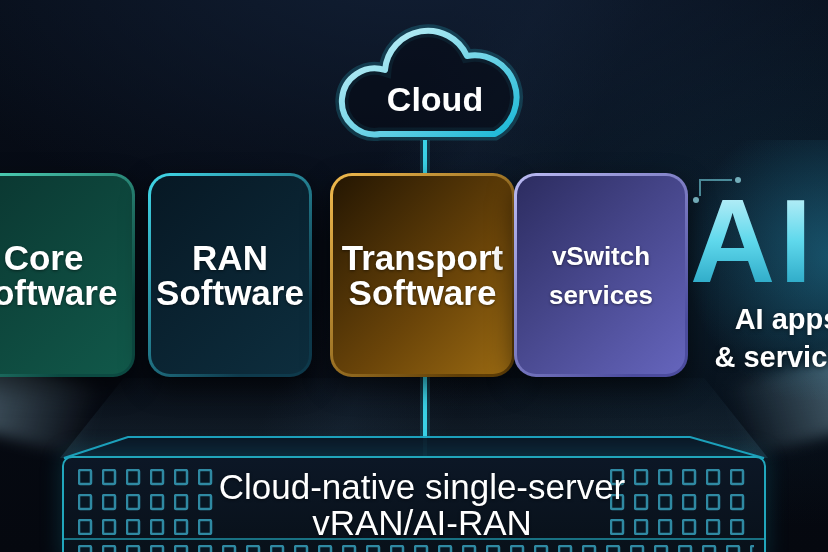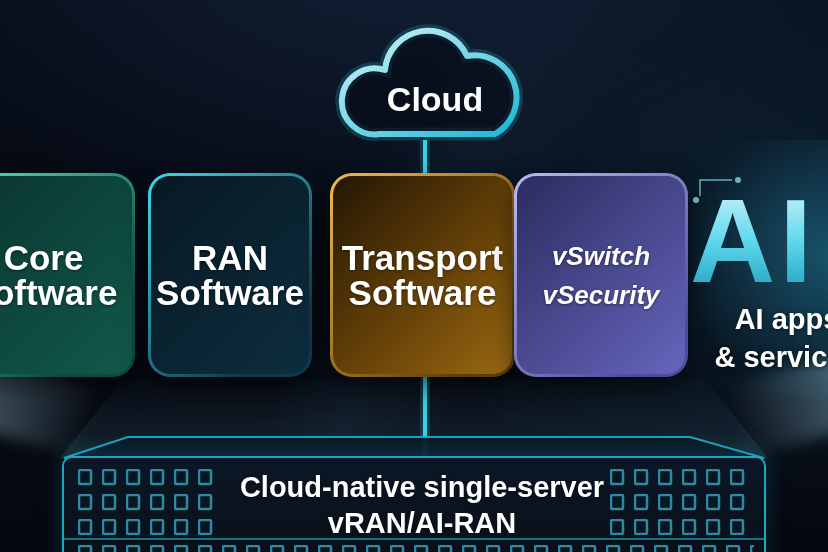--- a/index.html
+++ b/index.html
@@ -40,41 +40,41 @@
   .card.core{left:-48px;width:183px;
         background:linear-gradient(135deg,#55e0c4,#0c4a42 80%);}
   .card.core .card-inner{background:linear-gradient(135deg,#0a342f 0%,#11594a 100%);}
   .card.ran{left:148px;width:164px;
         background:linear-gradient(135deg,#41d9ea,#0e3a4c 80%);}
   .card.ran .card-inner{background:linear-gradient(135deg,#071824 0%,#0d2e3e 100%);}
   .card.transport{left:330px;width:185px;
         background:linear-gradient(135deg,#f2bb4e,#5f3e07 85%);}
   .card.transport .card-inner{background:linear-gradient(135deg,#241602 0%,#6b4509 60%,#9a6a12 100%);}
   .card.virtual{left:514px;width:174px;
-        background:linear-gradient(135deg,#bcbcf4,#4c4c9e 85%);font-style:italic;}
+        background:linear-gradient(135deg,#bcbcf4,#4c4c9e 85%);}
   .card.virtual .card-inner{background:linear-gradient(135deg,#2c2c60 0%,#6565bd 100%);gap:9px;}
   .card.virtual .card-line{font-size:26px;line-height:30px;}
 
   
   .ai-wordmark{position:absolute;left:686px;top:170px;z-index:2;}
   .ai-caption{position:absolute;left:672px;top:300px;width:230px;z-index:2;text-align:center;
         color:#fff;font-weight:bold;font-size:29px;line-height:38px;
         text-shadow:0 1px 4px rgba(0,0,0,.5);}
   .ai-caption div{white-space:nowrap;}
 
   
   .server{position:absolute;left:62px;top:456px;width:704px;height:110px;z-index:2;
         box-sizing:border-box;border:2px solid rgba(38,193,216,.85);
         border-radius:10px 10px 0 0;
         background:linear-gradient(180deg,#0c1726 0%,#081018 100%);
         box-shadow:0 -4px 22px rgba(25,150,180,.25);}
   .server-divider{position:absolute;left:0;right:0;top:80px;height:2px;
         background:rgba(38,193,216,.55);}
   .server-label{position:absolute;left:16px;right:0;top:11px;text-align:center;color:#fff;
-        font-weight:bold;font-size:29px;line-height:36px;text-shadow:0 1px 3px rgba(0,0,0,.5);}
+        font-weight:normal;font-size:35px;line-height:36px;text-shadow:0 1px 3px rgba(0,0,0,.5);}
   .vents{position:absolute;}
   .vents.left{left:14px;top:11px;}
   .vents.right{right:14px;top:11px;}
   .vents.bottom{left:14px;top:87px;}
 </style>
 </head>
 <body>
 
 <div class="stage">
 
@@ -119,21 +119,21 @@
   <div class="card transport">
     <div class="card-inner">
       <span class="card-line">Transport</span>
       <span class="card-line">Software</span>
     </div>
   </div>
 
   <div class="card virtual">
     <div class="card-inner">
       <span class="card-line">vSwitch</span>
-      <span class="card-line">vSecurity</span>
+      <span class="card-line">services</span>
     </div>
   </div>
 
   <svg class="ai-wordmark" width="170" height="140" viewBox="0 0 170 140">
     <defs>
       <linearGradient id="aiGrad" x1="0" y1="0" x2="0" y2="1">
         <stop offset="0" stop-color="#dff8fc"></stop>
         <stop offset="0.5" stop-color="#5fd8ec"></stop>
         <stop offset="1" stop-color="#1593b5"></stop>
       </linearGradient>

